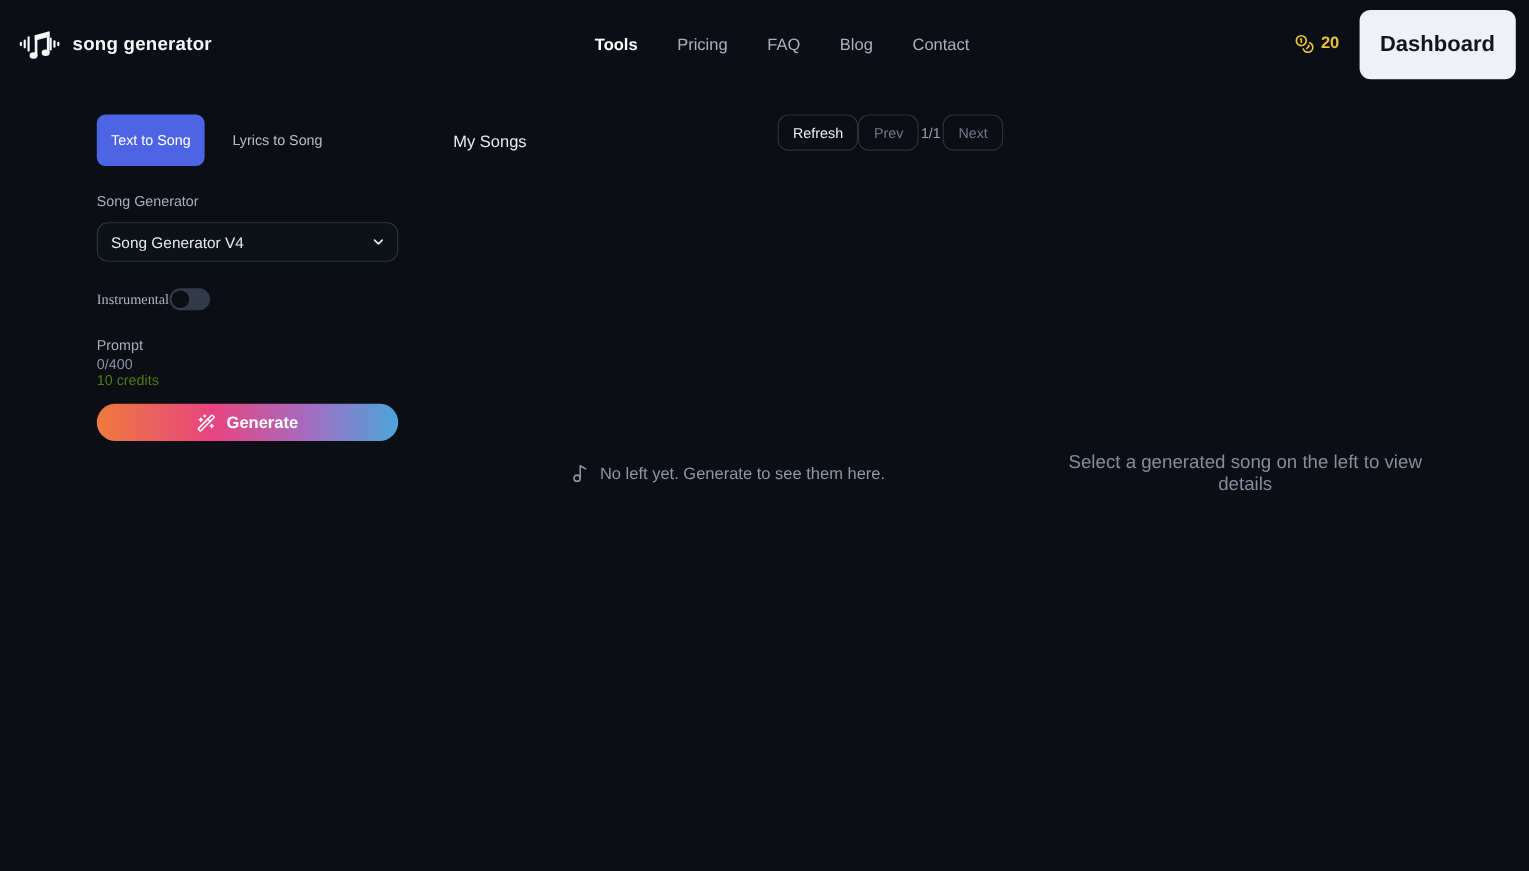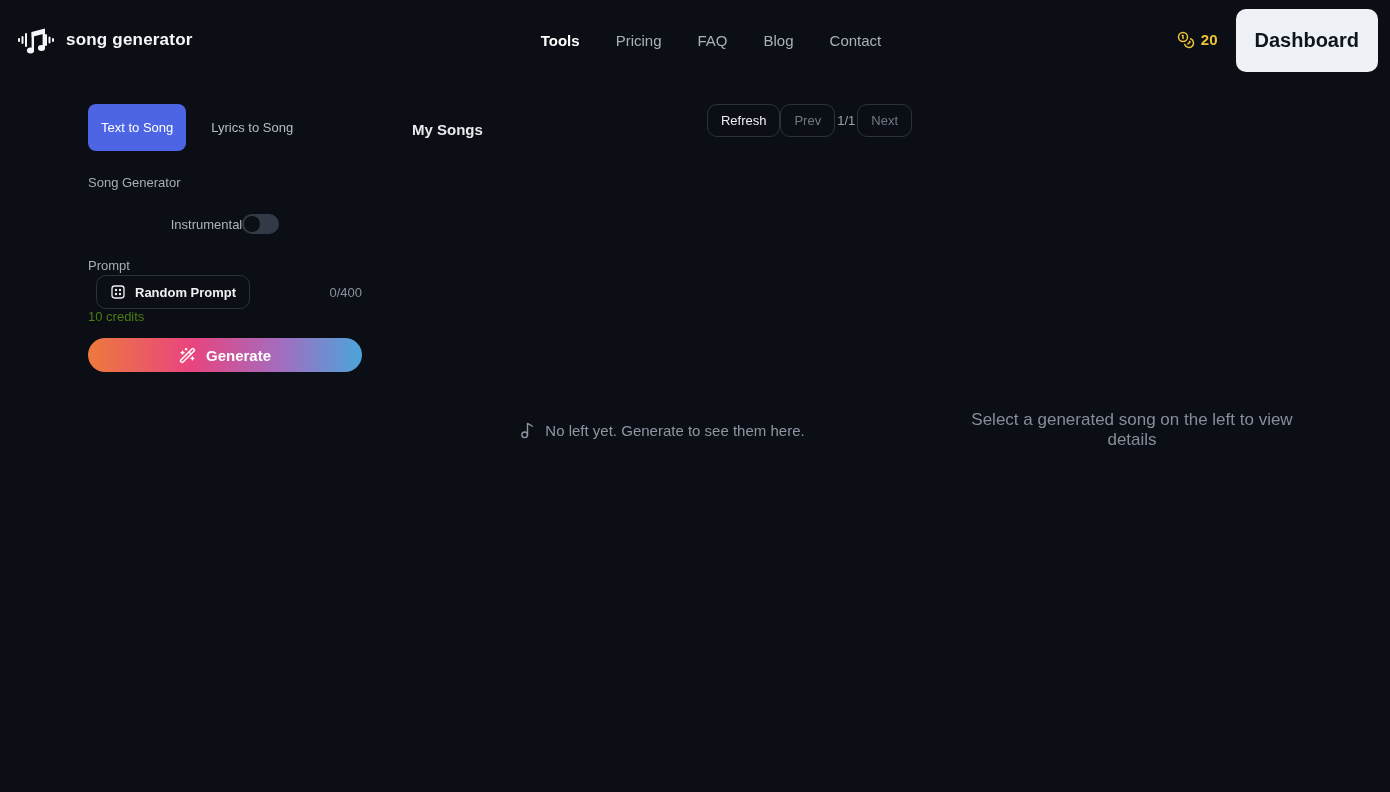--- a/index.html
+++ b/index.html
@@ -106,21 +106,22 @@
     position: absolute;
     right: 11px; top: 50%;
     transform: translateY(-50%);
     pointer-events: none;
     display: flex;
   }
   .toggle-row {
     margin-top: 24px;
     display: flex;
     align-items: center;
-    justify-content: center;
+    justify-content: flex-start;
+    font-family: Liberation Serif, serif;
   }
   .toggle-label { font-size: 13px; color: #aeb4bf; }
   .toggle {
     width: 37px; height: 20px;
     border-radius: 999px;
     background: #333a47;
     position: relative;
     cursor: pointer;
   }
   .toggle .knob {
@@ -185,21 +186,21 @@
     cursor: pointer;
   }
   
   .col-middle { display: flex; flex-direction: column; height: 620px; }
   .songs-head {
     display: flex;
     align-items: center;
     justify-content: space-between;
     height: 32px;
   }
-  .songs-title { font-size: 15px; font-weight: 700; color: #e8eaee; margin-top: 18px; }
+  .songs-title { font-size: 15px; font-weight: 400; color: #e8eaee; margin-top: 18px; }
   .songs-controls { display: flex; align-items: center; gap: 0; }
   .pill-btn {
     background: transparent;
     border: 1px solid #2c323c;
     border-radius: 10px;
     padding: 8px 13px;
     font-size: 13px;
     font-family: inherit;
     color: #eef0f3;
     cursor: pointer;
@@ -279,43 +280,41 @@
 
 <div class="main">
 
   <div class="col-left">
     <div class="tabs">
       <div class="tab active">Text to Song</div>
       <div class="tab">Lyrics to Song</div>
     </div>
 
     <div class="field-label">Song Generator</div>
+    <div class="select-wrap">
+      <select class="model-select">
+        <option>Song Generator V4</option>
+      </select>
+      <span class="select-chevron icon">
+        <svg width="14" height="14" viewBox="0 0 24 24" fill="none" stroke="#e7e9ee" stroke-width="2.6" stroke-linecap="round" stroke-linejoin="round">
+          <polyline points="6 9 12 15 18 9"></polyline>
+        </svg>
+      </span>
+    </div>
 
     <div class="toggle-row">
       <span class="toggle-label">Instrumental</span>
       <div class="toggle">
         <div class="knob"></div>
       </div>
     </div>
 
     <div class="field-label">Prompt</div>
 
     <div class="prompt-footer">
-      <button class="random-btn">
-        <span class="icon">
-          <svg width="16" height="16" viewBox="0 0 24 24" fill="none" stroke="#eef0f3" stroke-width="2" stroke-linecap="round" stroke-linejoin="round">
-            <rect x="3" y="3" width="18" height="18" rx="4"></rect>
-            <circle cx="9" cy="9" r="0.8" fill="#eef0f3"></circle>
-            <circle cx="15" cy="9" r="0.8" fill="#eef0f3"></circle>
-            <circle cx="9" cy="15" r="0.8" fill="#eef0f3"></circle>
-            <circle cx="15" cy="15" r="0.8" fill="#eef0f3"></circle>
-          </svg>
-        </span>
-        <span>Random Prompt</span>
-      </button>
       <span class="char-counter">0/400</span>
     </div>
 
     <div class="credits-text">10 credits</div>
 
     <button class="generate-btn">
       <span class="icon">
         <svg width="17" height="17" viewBox="0 0 24 24" fill="none" stroke="#ffffff" stroke-width="2" stroke-linecap="round" stroke-linejoin="round">
           <path d="m21.64 3.64-1.28-1.28a1.21 1.21 0 0 0-1.72 0L2.36 18.64a1.21 1.21 0 0 0 0 1.72l1.28 1.28a1.2 1.2 0 0 0 1.72 0L21.64 5.36a1.2 1.2 0 0 0 0-1.72Z"></path>
           <path d="m14 7 3 3"></path>

